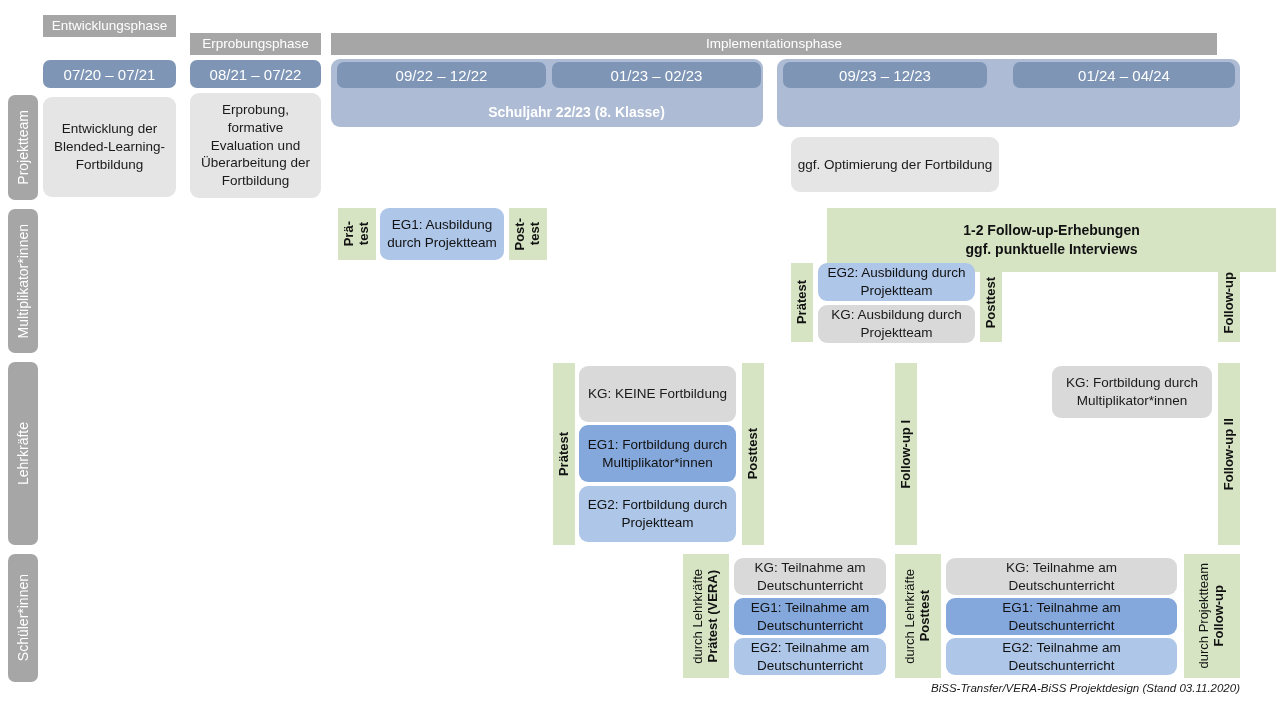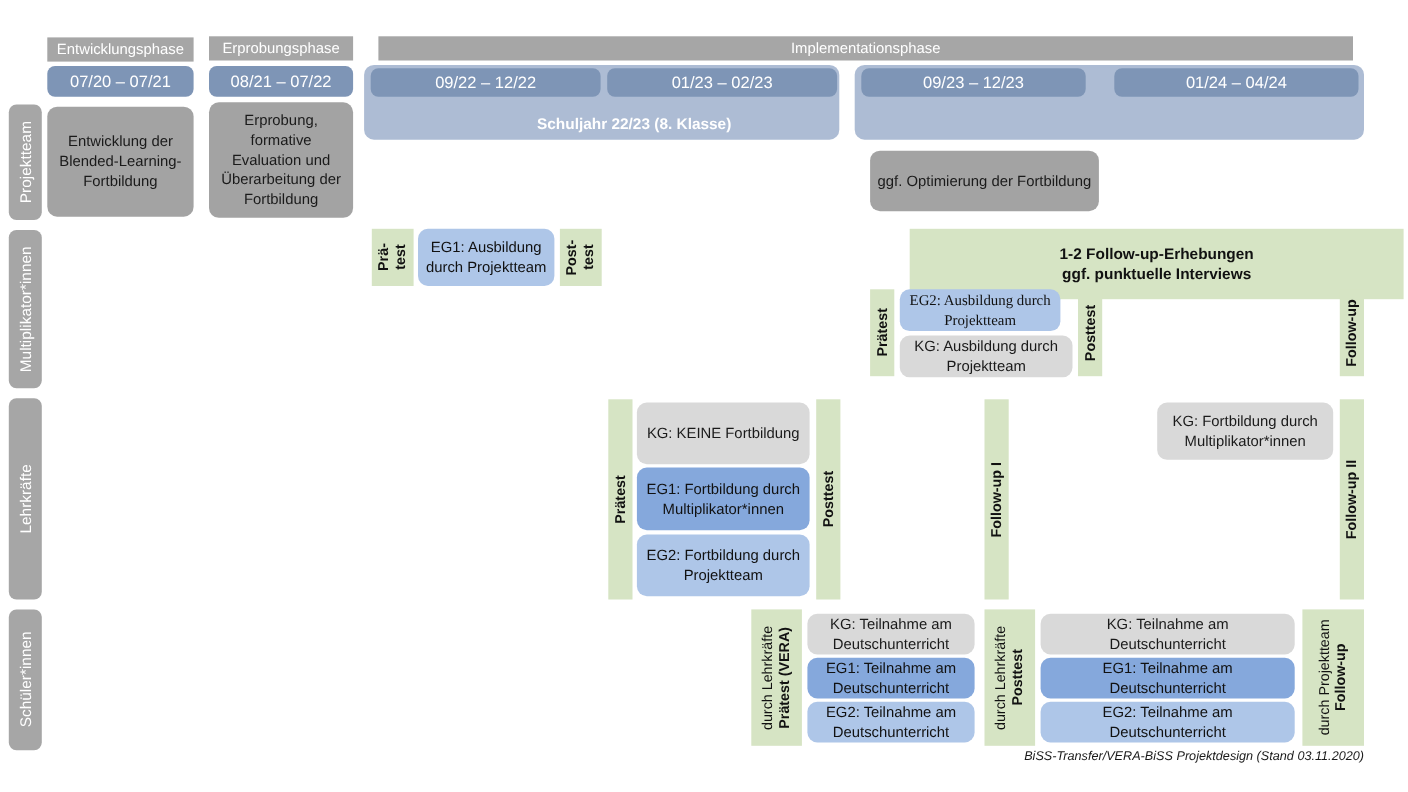--- a/index.html
+++ b/index.html
@@ -55,21 +55,21 @@
   }
 
   
   .card{
     border-radius:9px;
     display:flex;align-items:center;justify-content:center;
     text-align:center;
     font-size:13.5px;line-height:1.32;
     padding:2px 6px;
   }
-  .card.grey {background:#a3a3a3;color:#1a1a1a;}
+  .card.grey {background:#e5e5e5;color:#1a1a1a;}
   .card.grey2{background:#d9d9d9;color:#1a1a1a;}
   .card.blue-mid {background:#85a8dc;color:#111111;}
   .card.blue-lite{background:#aec6e8;color:#111111;}
 
   
   .green{
     background:#d6e4c4;
     display:flex;align-items:center;justify-content:center;
     text-align:center;
   }
@@ -99,27 +99,27 @@
   .footer{
     font-style:italic;font-size:11.5px;color:#1a1a1a;
     text-align:right;white-space:nowrap;
   }
 </style>
 </head>
 <body>
 
 <div id="stage">
 
-  <div class="abs phase" style="left:43px;top:34px;width:133px;height:22px;">
+  <div class="abs phase" style="left:43px;top:15px;width:133px;height:22px;">
     <span>Entwicklungsphase</span>
   </div>
   <div class="abs phase" style="left:190px;top:33px;width:131px;height:22px;">
     <span>Erprobungsphase</span>
   </div>
-  <div class="abs phase" style="left:344px;top:33px;width:886px;height:22px;">
+  <div class="abs phase" style="left:331px;top:33px;width:886px;height:22px;">
     <span>Implementationsphase</span>
   </div>
 
   <div class="abs datepill" style="left:43px;top:60px;width:133px;height:28px;">
     <span>07/20 – 07/21</span>
   </div>
   <div class="abs datepill" style="left:190px;top:60px;width:131px;height:28px;">
     <span>08/21 – 07/22</span>
   </div>
 
@@ -194,21 +194,21 @@
       <div>1-2 Follow-up-Erhebungen</div>
       <div>ggf. punktuelle Interviews</div>
     </div>
   </div>
 
   <div class="abs green" style="left:791px;top:263px;width:22px;height:79px;">
     <div class="vtxt">
         <span>Prätest</span>
       </div>
   </div>
-  <div class="abs card blue-lite" style="left:818px;top:263px;width:146px;height:38px;font-family:Liberation Serif, serif;">
+  <div class="abs card blue-lite" style="left:818px;top:263px;width:157px;height:38px;">
     <span>EG2: Ausbildung durch Projektteam</span>
   </div>
   <div class="abs card grey2" style="left:818px;top:305px;width:157px;height:38px;">
     <span>KG: Ausbildung durch Projektteam</span>
   </div>
   <div class="abs green" style="left:980px;top:263px;width:22px;height:79px;">
     <div class="vtxt">
         <span>Posttest</span>
       </div>
   </div>

